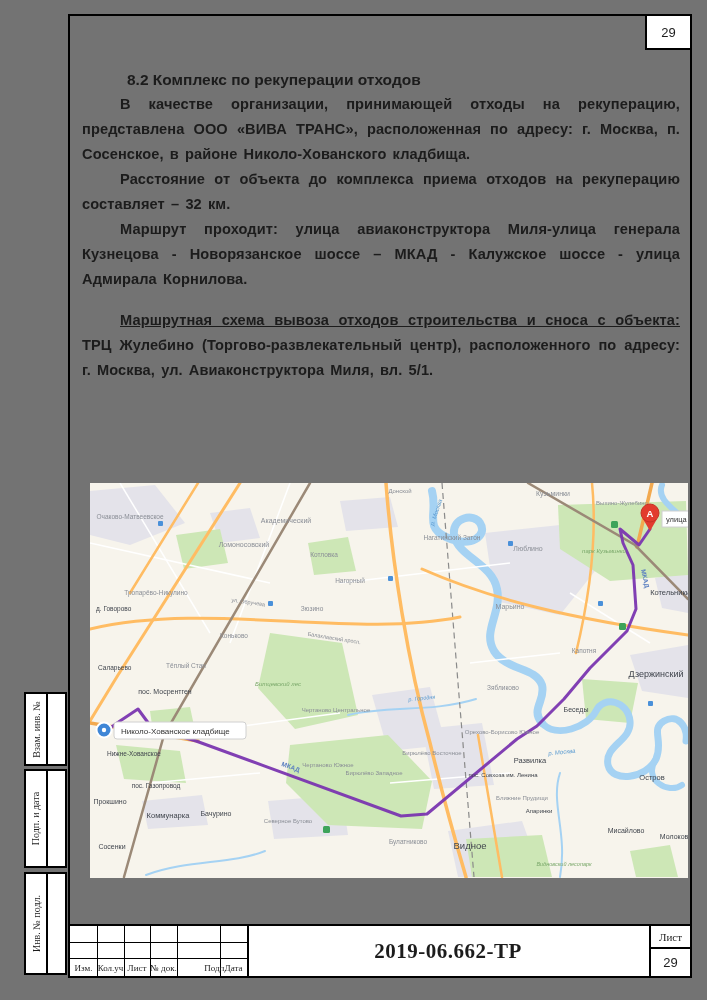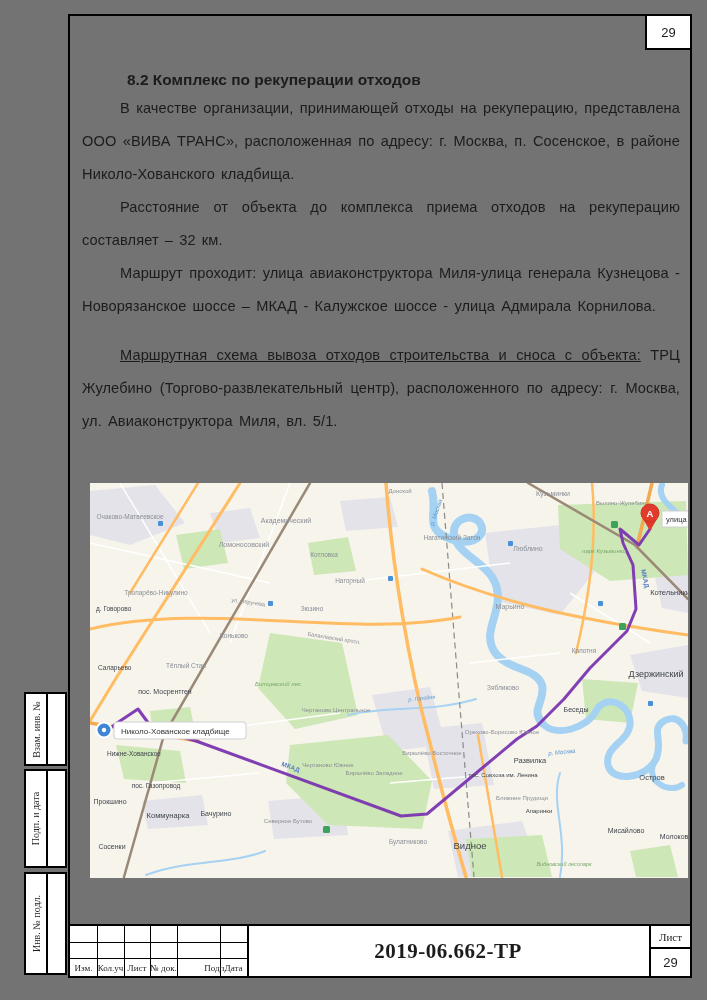--- a/index.html
+++ b/index.html
@@ -6,22 +6,22 @@
   .page{position:relative;width:707px;height:1000px;background:#737373;overflow:hidden;
         font-family:"Liberation Sans",sans-serif;color:#1c1c1c;}
   .frame{position:absolute;left:68px;top:14px;width:624px;height:964px;
          border:2px solid #000;box-sizing:border-box;}
   .pnum{position:absolute;left:645px;top:14px;width:47px;height:36px;border:2px solid #000;
         box-sizing:border-box;display:flex;align-items:center;justify-content:center;
         font-size:13px;background:#fff;z-index:3;}
   
   .textcol{position:absolute;left:12px;right:10px;top:0;padding-top:30px;margin-top:21px;}
   .head{font-weight:bold;font-size:15.5px;line-height:25px;text-indent:45px;margin:0;}
-  p.para{margin:0;font-size:14.6px;line-height:33px;text-align:justify;text-indent:38px;
-         word-spacing:2px;letter-spacing:.1px;}
+  p.para{margin:0;font-size:14.6px;line-height:25px;text-align:justify;text-indent:38px;
+         word-spacing:2px;letter-spacing:.1px;font-weight:bold;}
   p.gap{margin-top:16px;}
   .u{text-decoration:underline;}
   
   .map{position:absolute;left:20px;top:467px;width:598px;height:395px;}
   .map svg{display:block;}
   text.lbl{font-family:"Liberation Sans",sans-serif;}
   text.grey{fill:#8a8e96;}
   text.dark{fill:#40454d;}
   text.water{fill:#5b9bd1;font-style:italic;}
   text.green{fill:#7aa86a;font-style:italic;}

